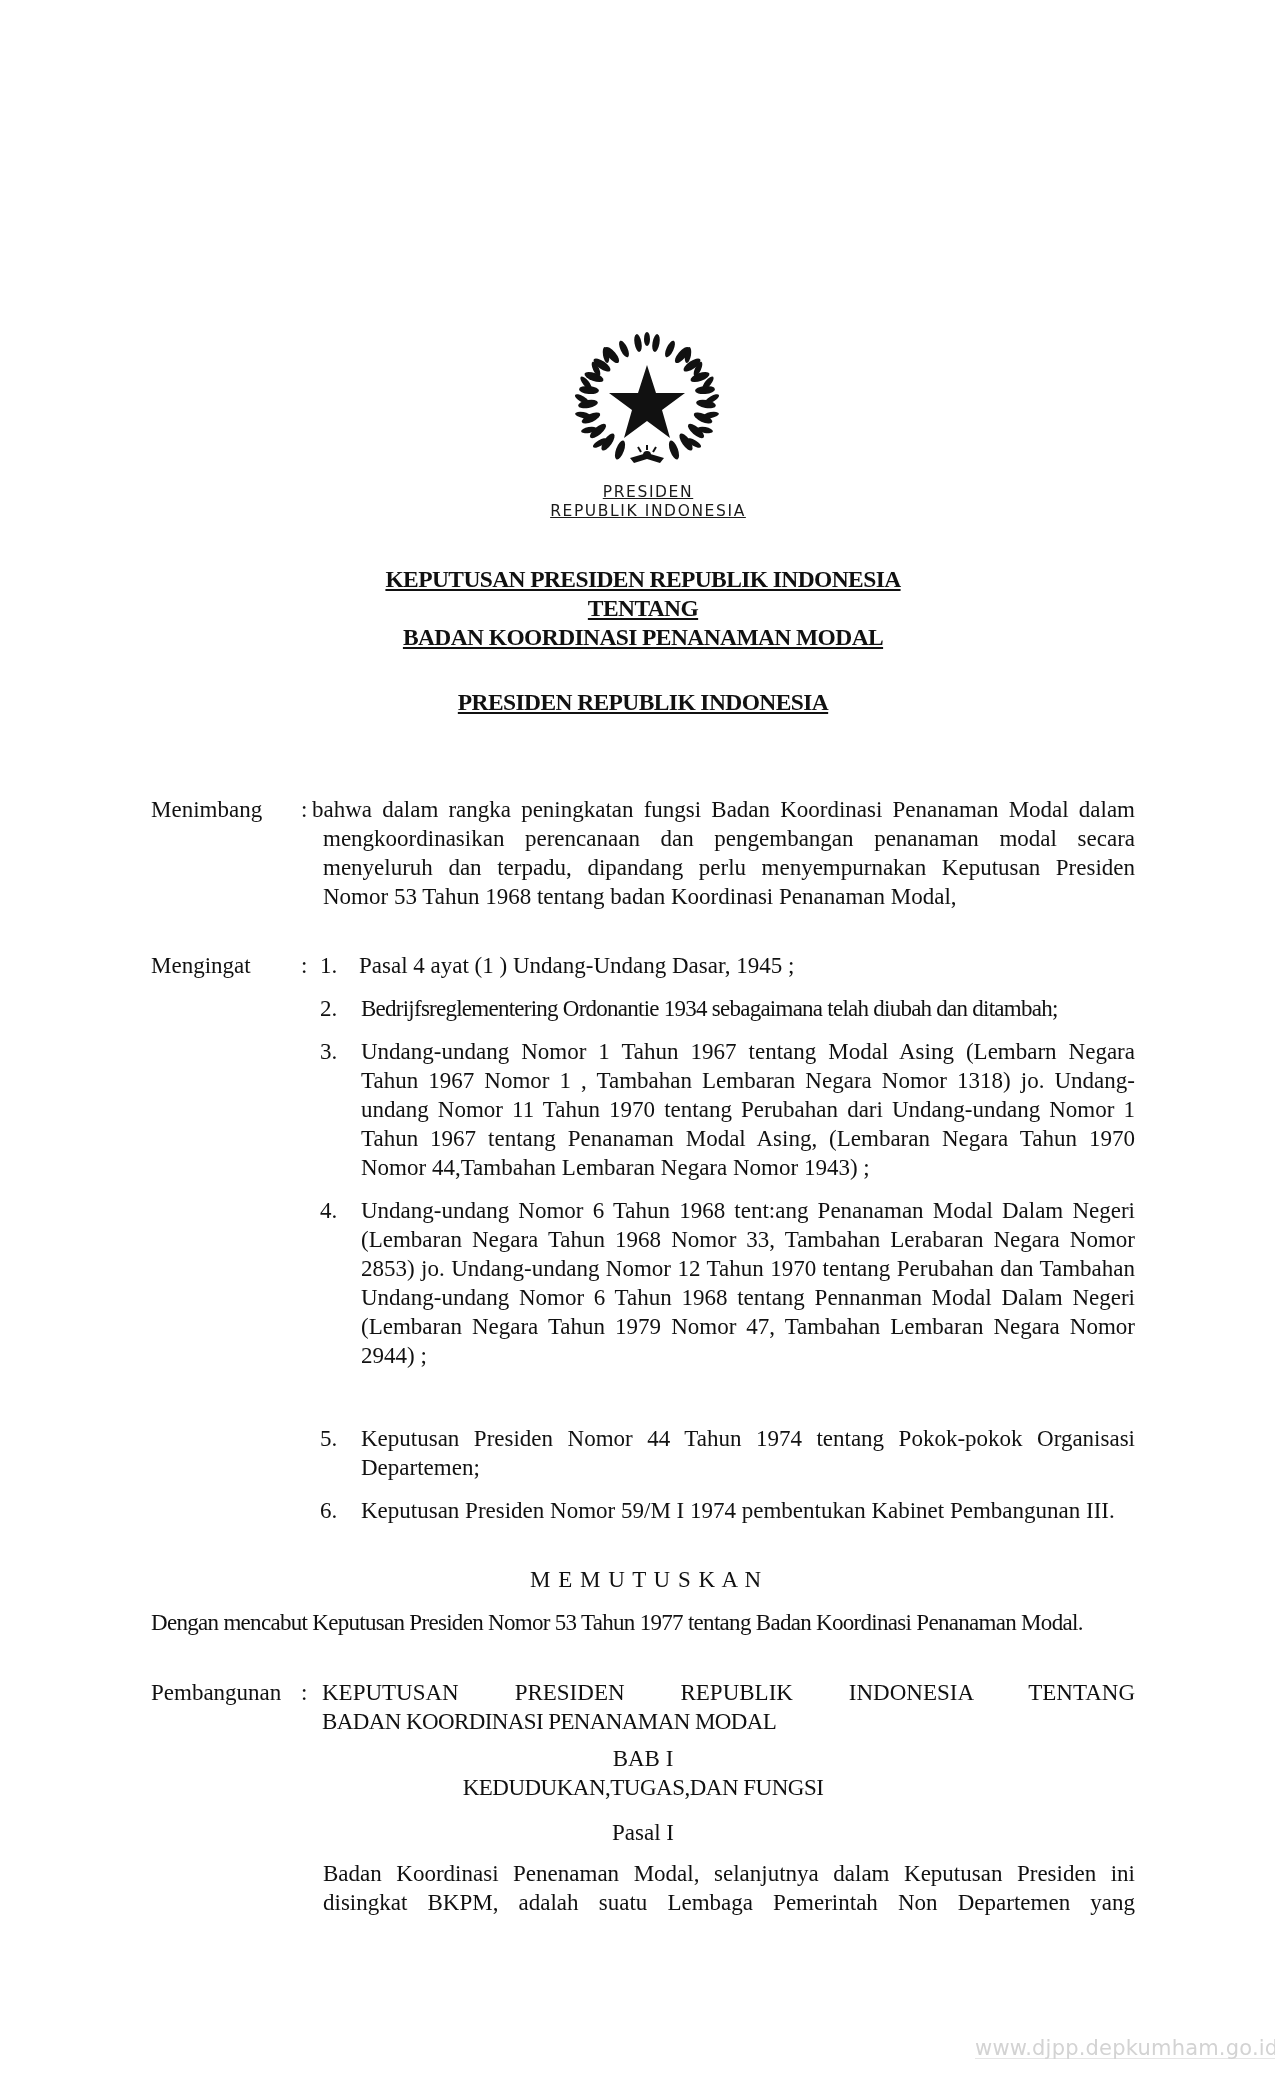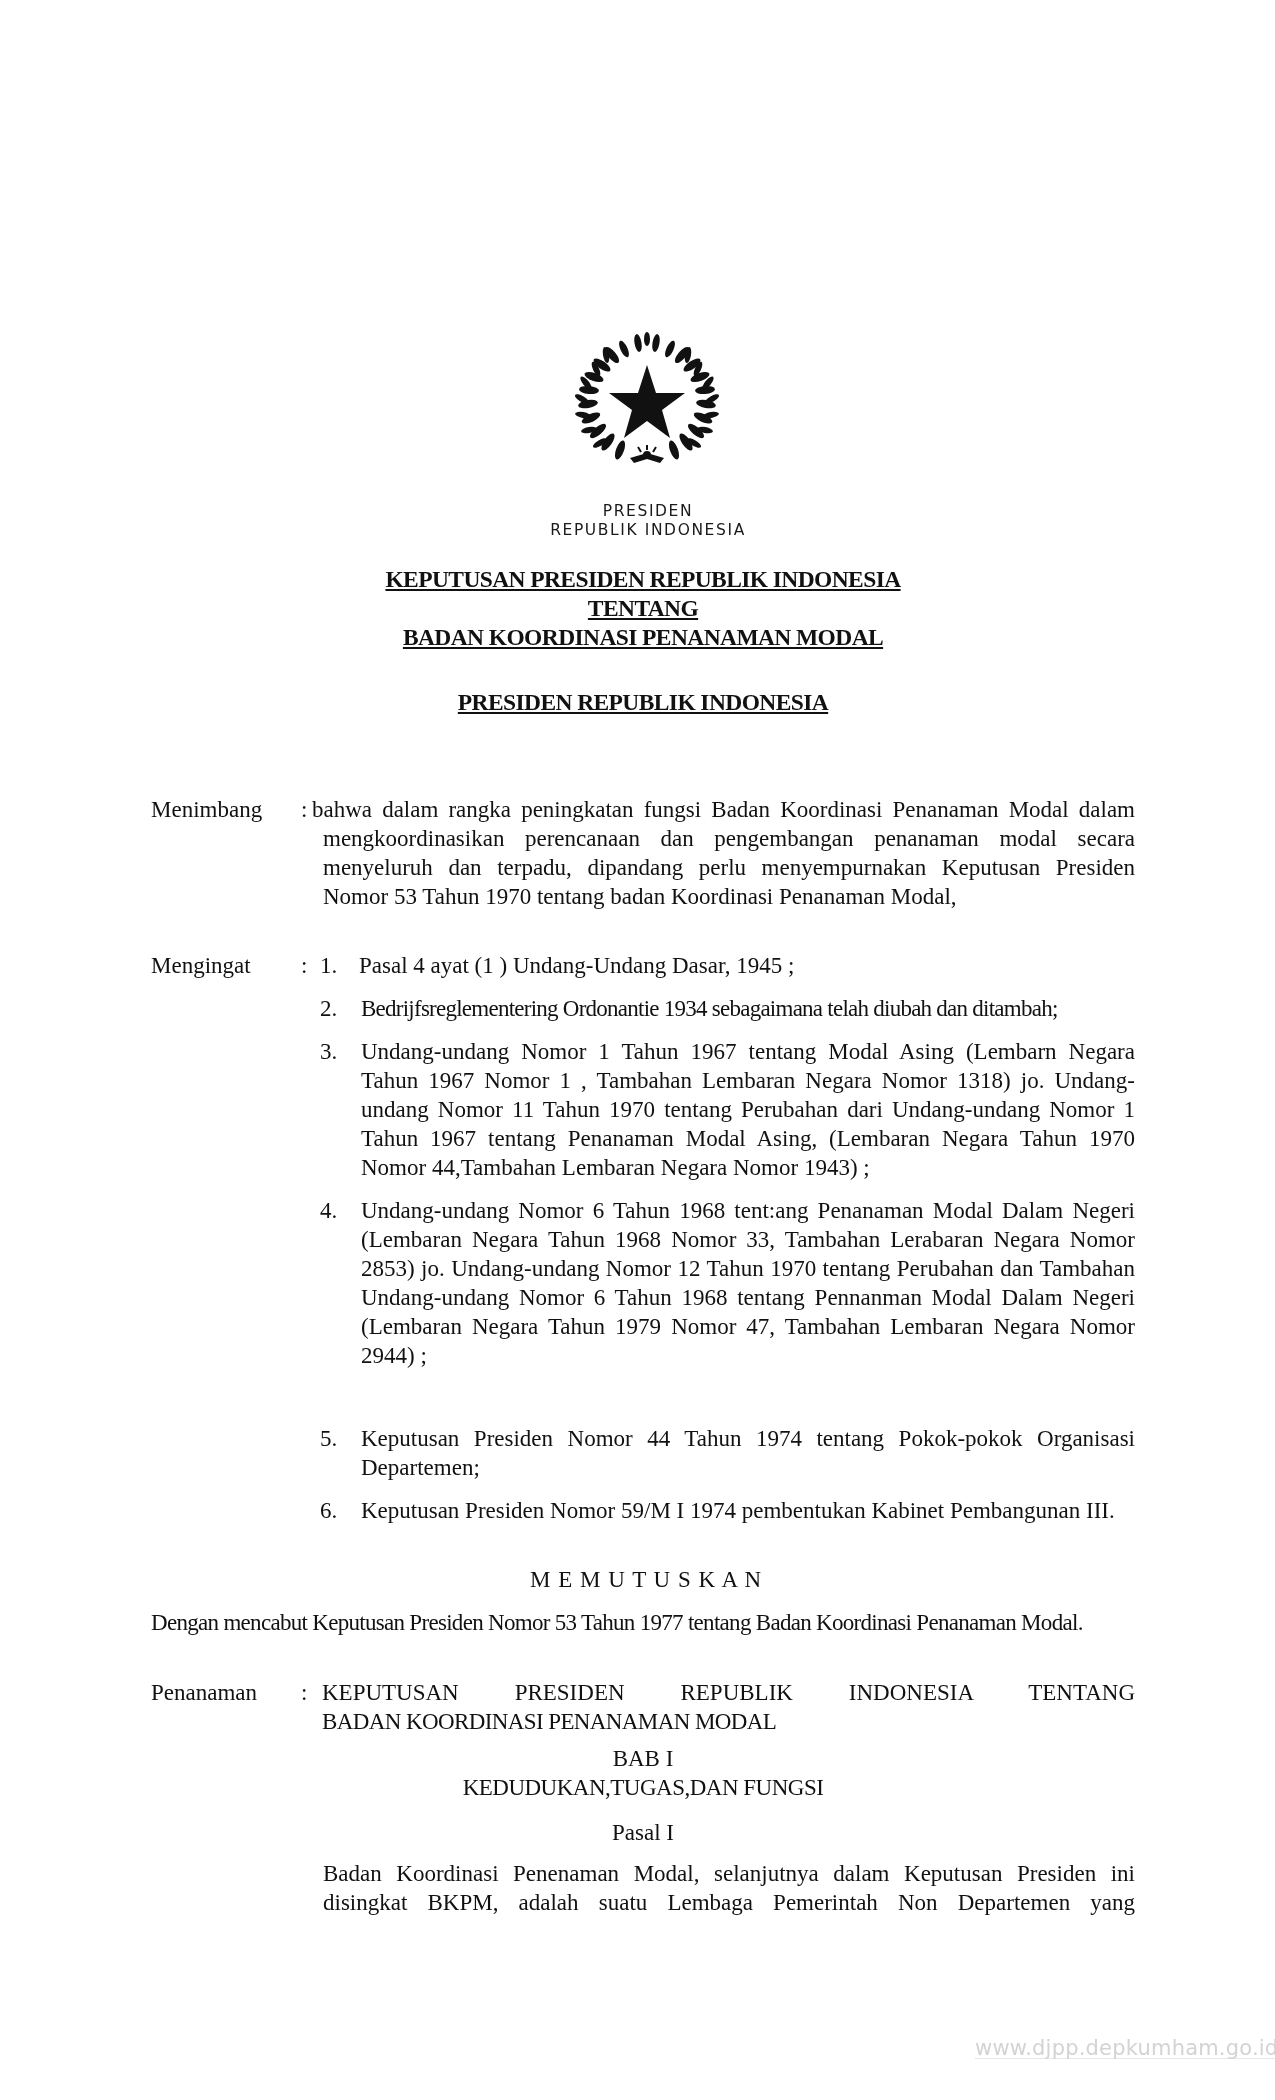--- a/index.html
+++ b/index.html
@@ -64,36 +64,36 @@
 
       <polygon points="75,40 84,68 113,68 90,85 98,113 75,96 52,113 60,85 37,68 66,68"></polygon>
 
       <path d="M58 133 L75 128 L92 133 L88 138 L75 134 L62 138 Z"></path>
       <circle cx="75" cy="130" r="4"></circle>
       <path d="M66 122 l3 5 M84 122 l-3 5 M75 120 v5" stroke="#111" stroke-width="2"></path>
     </g>
   </svg>
 </div>
 
-<div class="abs emblem-cap" style="top:502px;">
+<div class="abs emblem-cap" style="top:483px;text-decoration:underline;">
   <div>PRESIDEN</div>
   <div>REPUBLIK INDONESIA</div>
 </div>
 
 <div class="abs title" style="top:565px;">
   <div>KEPUTUSAN PRESIDEN REPUBLIK INDONESIA</div>
   <div>TENTANG</div>
   <div>BADAN KOORDINASI PENANAMAN MODAL</div>
 </div>
 <div class="abs title" style="top:688px;">PRESIDEN REPUBLIK INDONESIA</div>
 
 <div class="abs t" style="left:151px; top:795px;">Menimbang</div>
 <div class="abs t" style="left:301px; top:795px;">:</div>
 <div class="abs t jst" style="left:323px; top:795px; width:812px; text-indent:-11px; padding-left:0;">
-  <span style="display:inline-block; width:0;"></span><span>bahwa dalam rangka peningkatan fungsi Badan Koordinasi Penanaman Modal dalam mengkoordinasikan perencanaan dan pengembangan penanaman modal secara menyeluruh dan terpadu, dipandang perlu menyempurnakan Keputusan Presiden Nomor 53 Tahun 1970 tentang badan Koordinasi Penanaman Modal,</span>
+  <span style="display:inline-block; width:0;"></span><span>bahwa dalam rangka peningkatan fungsi Badan Koordinasi Penanaman Modal dalam mengkoordinasikan perencanaan dan pengembangan penanaman modal secara menyeluruh dan terpadu, dipandang perlu menyempurnakan Keputusan Presiden Nomor 53 Tahun 1968 tentang badan Koordinasi Penanaman Modal,</span>
 </div>
 
 <div class="abs t" style="left:151px; top:951px;">Mengingat</div>
 <div class="abs t" style="left:301px; top:951px;">:</div>
 
 <div class="abs t" style="left:320px; top:951px;">1.</div>
 <div class="abs t" style="left:359px; top:951px; width:776px;">Pasal 4 ayat (1 ) Undang-Undang Dasar, 1945 ;</div>
 
 <div class="abs t" style="left:320px; top:994px;">2.</div>
 <div class="abs t" style="left:361px; top:994px; width:776px; letter-spacing:-0.75px; white-space:nowrap;">Bedrijfsreglementering Ordonantie 1934 sebagaimana telah diubah dan ditambah;</div>
@@ -107,21 +107,21 @@
 <div class="abs t" style="left:320px; top:1424px;">5.</div>
 <div class="abs t jst" style="left:361px; top:1424px; width:774px;">Keputusan Presiden Nomor 44 Tahun 1974 tentang Pokok-pokok Organisasi Departemen;</div>
 
 <div class="abs t" style="left:320px; top:1496px;">6.</div>
 <div class="abs t jst" style="left:361px; top:1496px; width:774px;">Keputusan Presiden Nomor 59/M I 1974 pembentukan Kabinet Pembangunan III.</div>
 
 <div class="abs t" style="left:530px; top:1565px; letter-spacing:1px;">M E M U T U S K A N</div>
 
 <div class="abs t" style="left:151px; top:1608px; width:990px; letter-spacing:-0.7px;">Dengan mencabut Keputusan Presiden Nomor 53 Tahun 1977 tentang Badan Koordinasi Penanaman Modal.</div>
 
-<div class="abs t" style="left:151px; top:1678px;">Penanaman</div>
+<div class="abs t" style="left:151px; top:1678px;">Pembangunan</div>
 <div class="abs t" style="left:301px; top:1678px;">:</div>
 <div class="abs t jst-all" style="left:322px; top:1678px; width:813px;">KEPUTUSAN PRESIDEN REPUBLIK INDONESIA TENTANG</div>
 <div class="abs t" style="left:322px; top:1707px; letter-spacing:-0.6px;">BADAN KOORDINASI PENANAMAN MODAL</div>
 
 <div class="abs t center" style="left:151px; top:1744px; width:984px;">BAB I</div>
 <div class="abs t center" style="left:151px; top:1773px; width:984px; letter-spacing:-0.5px;">KEDUDUKAN,TUGAS,DAN FUNGSI</div>
 
 <div class="abs t center" style="left:151px; top:1818px; width:984px;">Pasal I</div>
 <div class="abs t jst-all" style="left:323px; top:1859px; width:812px;">Badan Koordinasi Penenaman Modal, selanjutnya dalam Keputusan Presiden ini disingkat BKPM, adalah suatu Lembaga Pemerintah Non Departemen yang</div>
 

